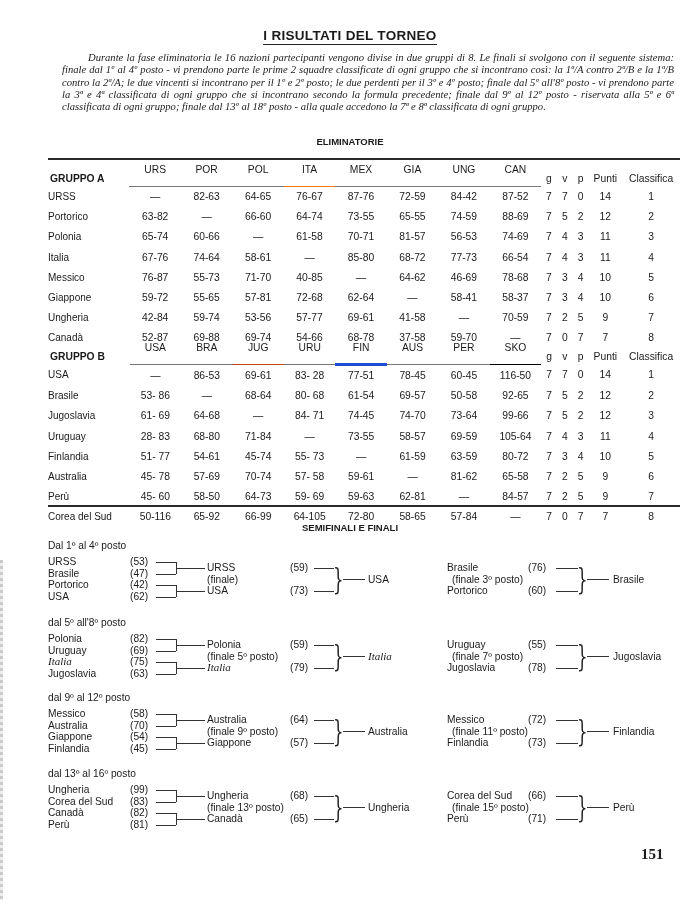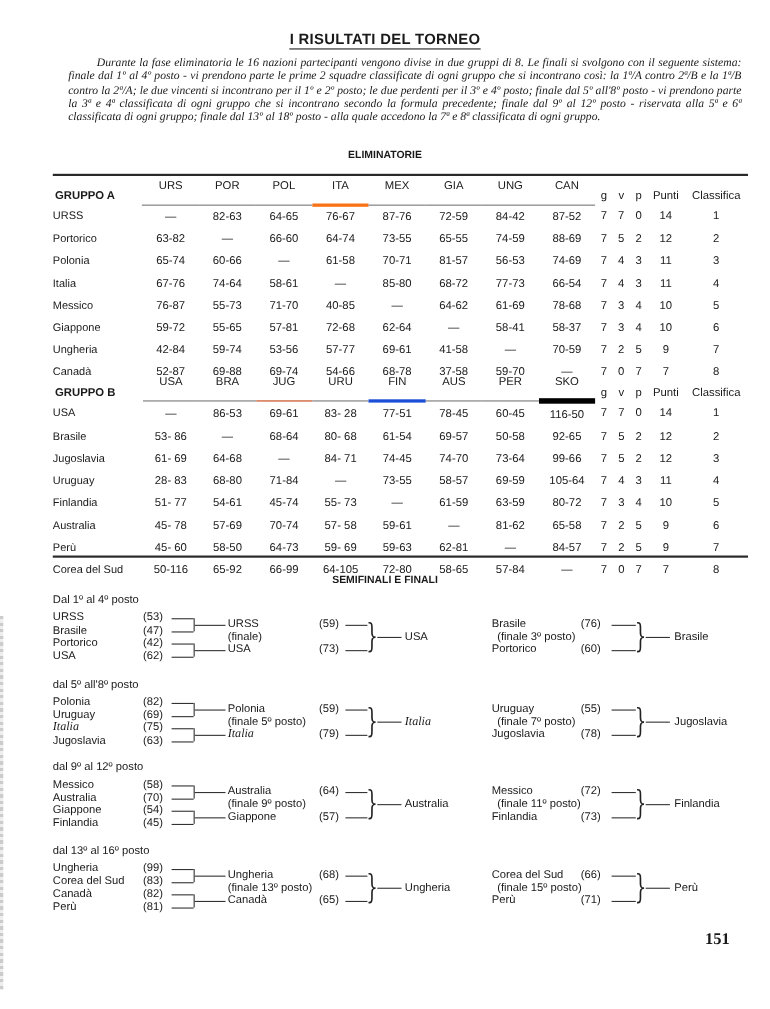--- a/index.html
+++ b/index.html
@@ -43,21 +43,21 @@
 <div class="sec-title" style="top:136px">ELIMINATORIE</div>
 <div class="rule" style="left:48px;top:158px;width:632px"></div>
 
 <table class="grp" id="grpA" style="top:164px">
     <tbody>
       <tr>
         <th class="gname hdrsm">GRUPPO A</th>
         <th class="sc" style="vertical-align:top;border-bottom:1px solid #777">URS</th>
         <th class="sc" style="vertical-align:top;border-bottom:1px solid #777">POR</th>
         <th class="sc" style="vertical-align:top;border-bottom:1px solid #777">POL</th>
-        <th class="sc" style="vertical-align:top;border-bottom:3px solid #f97316">ITA</th>
+        <th class="sc" style="vertical-align:top;border-bottom:1px solid #f97316">ITA</th>
         <th class="sc" style="vertical-align:top;border-bottom:1px solid #777">MEX</th>
         <th class="sc" style="vertical-align:top;border-bottom:1px solid #777">GIA</th>
         <th class="sc" style="vertical-align:top;border-bottom:1px solid #777">UNG</th>
         <th class="sc" style="vertical-align:top;border-bottom:1px solid #777">CAN</th>
         <th class="gvp hdrsm" style="font-weight:normal">g</th>
         <th class="gvp hdrsm" style="font-weight:normal">v</th>
         <th class="gvp hdrsm" style="font-weight:normal">p</th>
         <th class="pts hdrsm" style="font-weight:normal">Punti</th>
         <th class="cls hdrsm" style="font-weight:normal">Classifica</th>
       </tr>
@@ -126,21 +126,21 @@
         <td class="cls">4</td>
       </tr>
       <tr>
         <td class="team">Messico</td>
         <td class="sc">76-87</td>
         <td class="sc">55-73</td>
         <td class="sc">71-70</td>
         <td class="sc">40-85</td>
         <td class="sc">—</td>
         <td class="sc">64-62</td>
-        <td class="sc">61-69</td>
+        <td class="sc">46-69</td>
         <td class="sc">78-68</td>
         <td class="gvp">7</td>
         <td class="gvp">3</td>
         <td class="gvp">4</td>
         <td class="pts">10</td>
         <td class="cls">5</td>
       </tr>
       <tr>
         <td class="team">Giappone</td>
         <td class="sc">59-72</td>
@@ -195,21 +195,21 @@
     <tbody>
       <tr>
         <th class="gname hdrsm">GRUPPO B</th>
         <th class="sc" style="vertical-align:top;border-bottom:1px solid #777">USA</th>
         <th class="sc" style="vertical-align:top;border-bottom:1px solid #777">BRA</th>
         <th class="sc" style="vertical-align:top;border-bottom:1px solid #c2410c">JUG</th>
         <th class="sc" style="vertical-align:top;border-bottom:1px solid #777">URU</th>
         <th class="sc" style="vertical-align:top;border-bottom:3px solid #1d4ed8">FIN</th>
         <th class="sc" style="vertical-align:top;border-bottom:1px solid #777">AUS</th>
         <th class="sc" style="vertical-align:top;border-bottom:1px solid #777">PER</th>
-        <th class="sc" style="vertical-align:top;border-bottom:5px solid #000000">SKO</th>
+        <th class="sc" style="vertical-align:top;border-bottom:1px solid #000000">SKO</th>
         <th class="gvp hdrsm" style="font-weight:normal">g</th>
         <th class="gvp hdrsm" style="font-weight:normal">v</th>
         <th class="gvp hdrsm" style="font-weight:normal">p</th>
         <th class="pts hdrsm" style="font-weight:normal">Punti</th>
         <th class="cls hdrsm" style="font-weight:normal">Classifica</th>
       </tr>
       <tr>
         <td class="team">USA</td>
         <td class="sc">—</td>
         <td class="sc">86-53</td>

